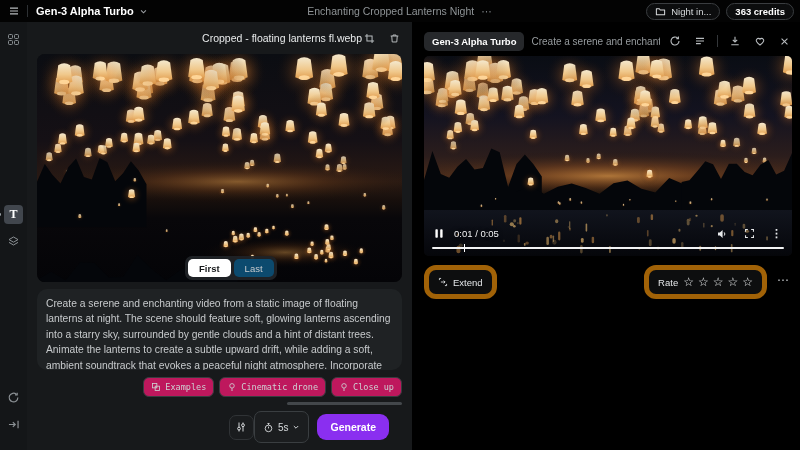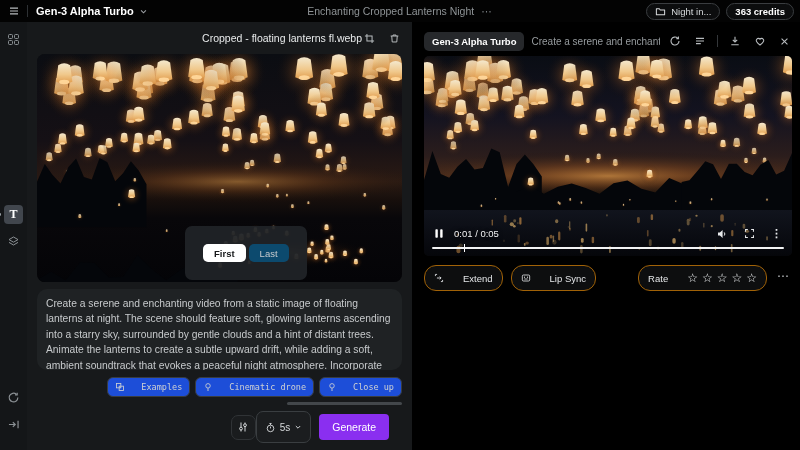--- a/index.html
+++ b/index.html
@@ -41,47 +41,47 @@
   
   .left-panel { position:absolute; top:22px; left:27px; width:385px; bottom:0;
     background:#17191b; display:flex; flex-direction:column; padding:0 10px; z-index:3;align-items:flex-end; }
   .panel-head { height:32px; display:flex; align-items:center; flex:none; }
   .panel-head .name { font-size:10.5px; color:#e8eaeb; }
   .head-icons { margin-left:auto; display:flex; gap:10px; color:#a7abae; }
   .image-card { position:relative; height:228px; border-radius:8px; overflow:hidden;
     background:#0a0b0d; flex:none; }
   .image-card svg { display:block; width:100%; height:100%; }
   .keyframe-toggle { position:absolute; left:148px; bottom:2px; display:flex; gap:3px;
-    background:rgba(32,35,39,0.95); border-radius:7px; padding:18px; }
+    background:rgba(32,35,39,0.95); border-radius:7px; padding:3px; }
   .kf-btn { border:none; border-radius:5px; font-size:9.5px; padding:3.5px 11px; cursor:pointer; }
   .kf-btn.sel { background:#fff; color:#17191b; font-weight:bold; }
   .kf-btn.unsel { background:#0c4a6e; color:#c6cacd; }
   .prompt-box { margin-top:7px; height:81px; flex:none; background:#1f2224; border-radius:10px;
     padding:7px 9px; font-size:10.3px; line-height:15.4px; color:#c7cacc; overflow:hidden;
     cursor:text; }
   .chips-row { margin-top:7px; display:flex; gap:5px; flex:none; white-space:nowrap;
     overflow:hidden; }
-  .chip { display:flex; align-items:center; gap:16px; height:20px; padding:0 7px;
-    background:#1d4ed8; border:1px solid #393d40; border-radius:6px; color:#ced1d3;
+  .chip { display:flex; align-items:center; gap:4px; height:20px; padding:0 7px;
+    background:#be185d; border:1px solid #393d40; border-radius:6px; color:#ced1d3;
     font-family:"DejaVu Sans Mono", monospace; font-size:8.5px; cursor:pointer; flex:none; }
   .chip svg { color:#9d
 a2a5; }
   .hscrollbar { margin-top:5px; width:115px; height:3px; border-radius:2px; background:#43474b;
     flex:none; cursor:pointer; }
   .bottom-bar { margin-top:auto; margin-bottom:7px; display:flex; align-items:center;
     flex:none; }
   .settings-btn { width:25px; height:25px; border:1px solid #303336; border-radius:7px;
     background:#1a1c1e; color:#d4d7d9; display:flex; align-items:center; justify-content:center;
     cursor:pointer; }
   .duration-btn { margin-left:auto; display:flex; align-items:center; gap:4px; height:32px;
     padding:0 8px; border:1px solid #3a3e41; border-radius:7px; background:#1b1d1f;
     color:#d6d9db; font-size:10px; cursor:pointer; }
   .generate-btn { margin-left:8px; margin-right:13px; height:26px; padding:0 13px;
-    border:none; border-radius:4px; background:#8a2ff0; color:#fff; font-size:10.5px;
-    font-weight:normal; cursor:pointer; }
+    border:none; border-radius:9px; background:#8a2ff0; color:#fff; font-size:10.5px;
+    font-weight:bold; cursor:pointer; }
 
   
   .right-panel { position:absolute; top:22px; left:412px; right:0; bottom:0; background:#000;
     padding:4px 8px 0 12px; display:flex; flex-direction:column; }
   .rp-head { height:30px; display:flex; align-items:center; gap:7px; flex:none; }
   .model-tag { height:19px; display:flex; align-items:center; padding:0 8px; background:#26282b;
     border-radius:5px; color:#fff; font-size:9.5px; font-weight:bold; border:none;
     cursor:pointer; white-space:nowrap; }
   .rp-prompt { font-size:10px; color:#969b9e; white-space:nowrap; overflow:hidden;
     text-overflow:clip; max-width:187px; }
@@ -91,22 +91,22 @@
     overflow:hidden; background:#05060a; flex:none; }
   .video-frame > svg { display:block; width:100%; height:100%; }
   .player-row { position:absolute; left:8px; right:8px; bottom:14px; display:flex;
     align-items:center; gap:8px; color:#fff;margin-top:24px; }
   .time { font-size:9.5px; color:#f2f3f4; text-shadow:0 0 4px rgba(0,0,0,.8); }
   .player-right { margin-left:auto; display:flex; align-items:center; gap:12px; }
   .progress { position:absolute; left:8px; right:8px; bottom:7px; height:2.5px;
     background:#f2f3f4; border-radius:2px; cursor:pointer; }
   .progress .tick { position:absolute; top:-2.5px; width:1.5px; height:7.5px; background:#fff; }
   .rp-actions { margin-top:9px; display:flex; align-items:center; gap:8px; flex:none; }
-  .action-pill { display:flex; align-items:center; gap:19px; height:22px; padding:12px 9px;
-    border:1px solid #a16207; border-radius:12px; background:rgba(18,20,22,.7);
+  .action-pill { display:flex; align-items:center; gap:5px; height:22px; padding:12px 9px;
+    border:5px solid #a16207; border-radius:12px; background:rgba(18,20,22,.7);
     color:#e4e6e8; font-size:9.5px; cursor:pointer; white-space:nowrap; }
   .rate-pill { margin-left:auto;align-items:center; }
   .rate-pill .stars { display:flex; gap:4px; font-size:12px; color:#e8eaeb; line-height:1; }
   .rate-pill .stars span { cursor:pointer; }
   .more-btn { color:#c4c8cb; font-size:12px; letter-spacing:1px; background:none; border:none;
     cursor:pointer; padding:0 2px 4px 2px; }
   svg.ic { display:block; }
 </style>
 </head>
 <body>
@@ -1529,31 +1529,20 @@
 
     <div class="rp-actions">
       <button class="action-pill">
         <span>
           <svg class="ic" width="10" height="10" viewBox="0 0 12 12">
               <path d="M1.7 3.7V1.7h2M10.3 8.3v2h-2M3.5 6h5M6.8 4.3L8.5 6 6.8 7.7" stroke="currentColor" fill="none" stroke-width="1.05"></path>
             </svg>
         </span>
         <span>Extend</span>
       </button>
-      <button class="action-pill">
-        <span>
-          <svg class="ic" width="10" height="10" viewBox="0 0 12 12">
-              <rect x="1.6" y="2.4" width="8.8" height="7.2" rx="1.4" stroke="currentColor" fill="none"></rect>
-              <circle cx="4.2" cy="5" r="0.7" fill="currentColor"></circle>
-              <circle cx="7.8" cy="5" r="0.7" fill="currentColor"></circle>
-              <path d="M4 7.2h4" stroke="currentColor"></path>
-            </svg>
-        </span>
-        <span>Lip Sync</span>
-      </button>
       <div class="action-pill rate-pill">
         <span>Rate</span>
         <span class="stars">
           <span>☆</span>
           <span>☆</span>
           <span>☆</span>
           <span>☆</span>
           <span>☆</span>
         </span>
       </div>

